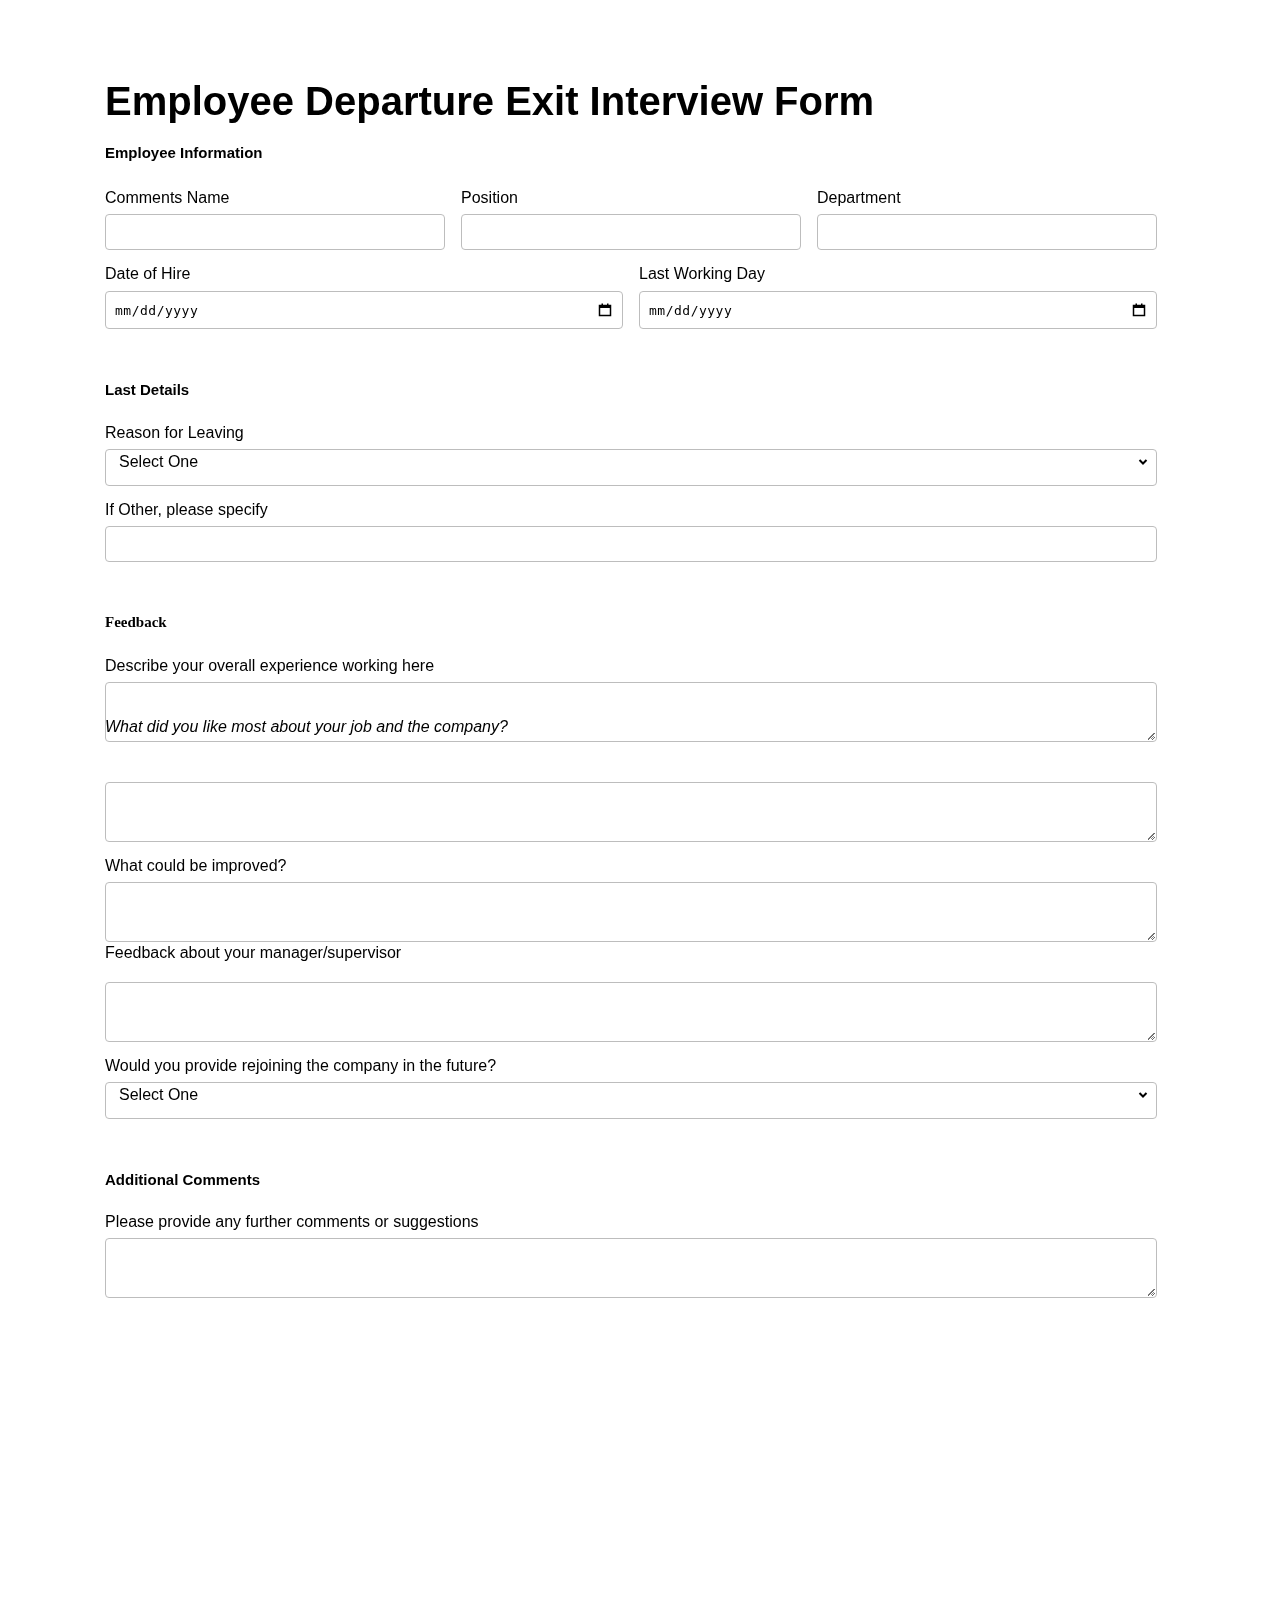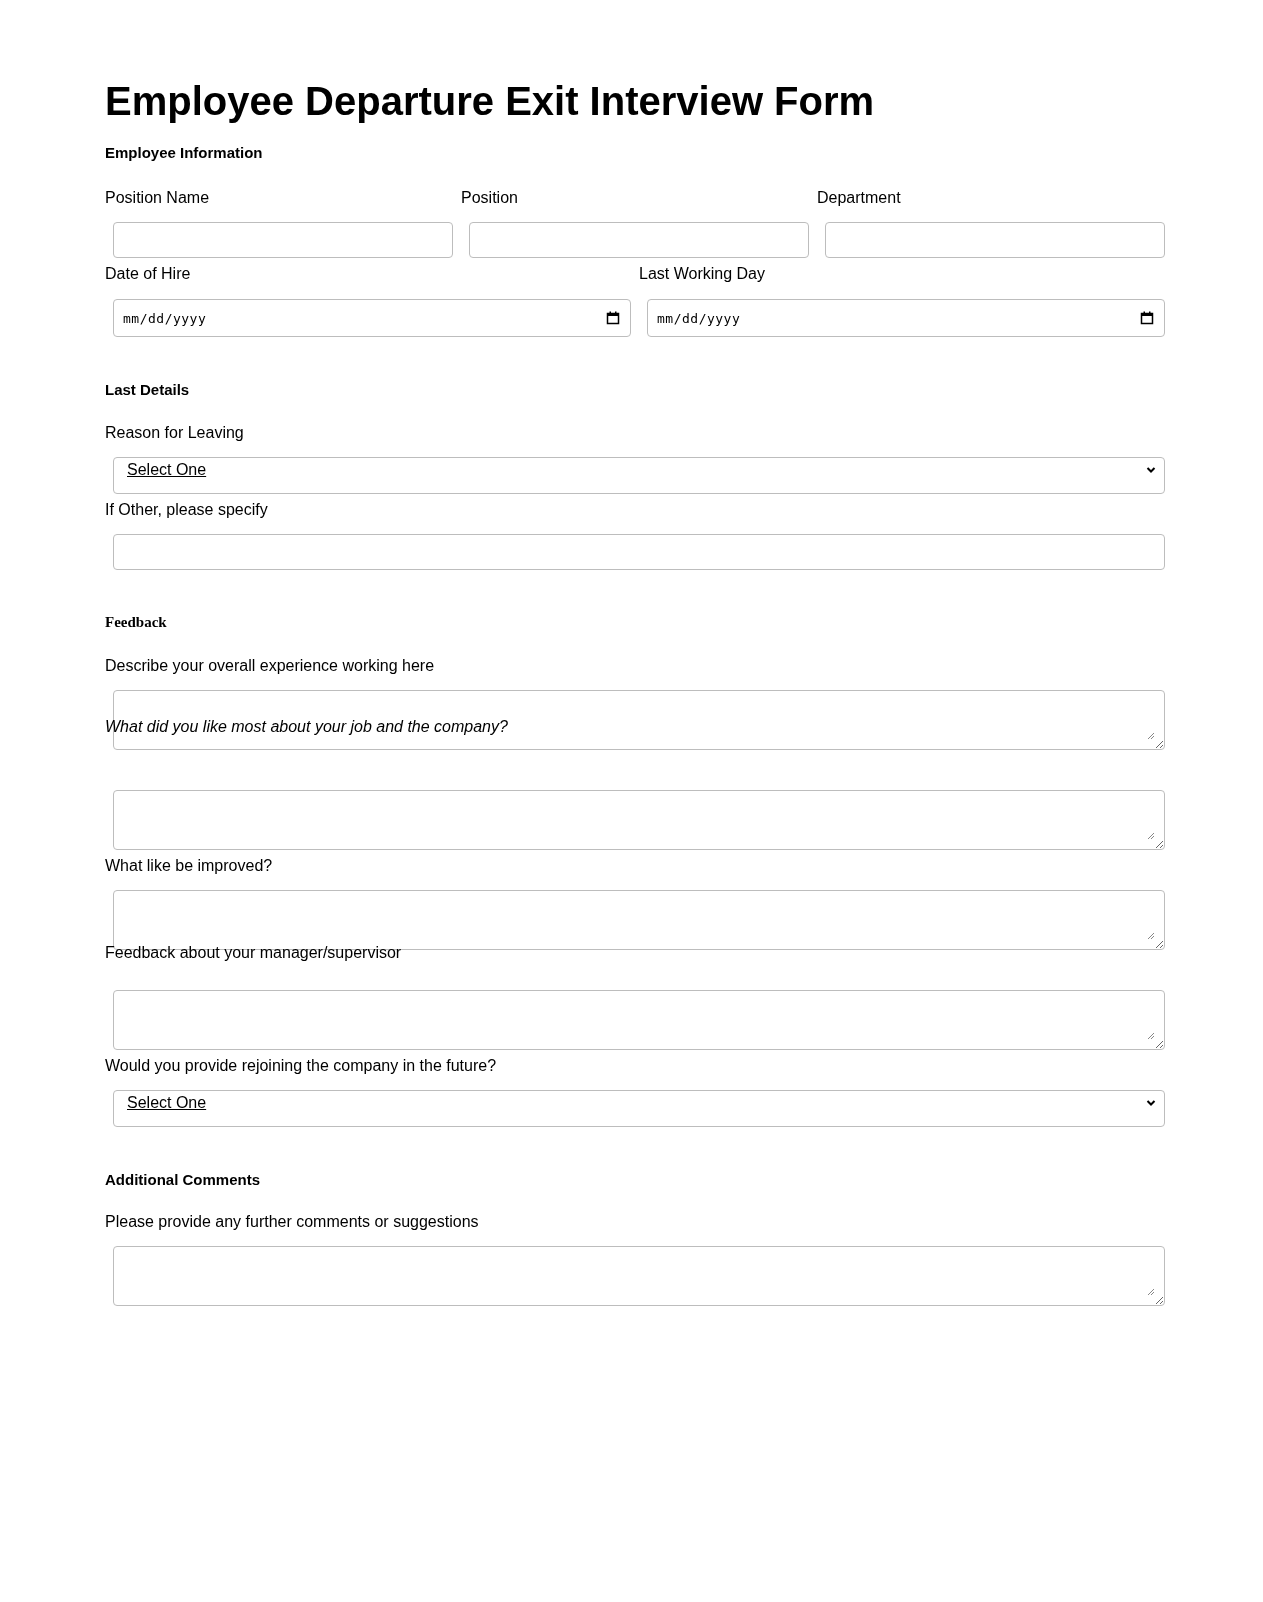--- a/index.html
+++ b/index.html
@@ -43,21 +43,21 @@
     white-space: nowrap;
   }
   .field {
     position: absolute;
     border: 1px solid #bdbdbd;
     border-radius: 4px;
     background: #fff;
     font-family: "Liberation Sans", sans-serif;
     font-size: 16px;
     padding: 0 12px;
-    margin: 8px;
+    margin: 0;
     outline: none;
   }
   .date {
     display: flex;
     align-items: center;
     justify-content: space-between;
     padding: 0 10px 0 9px;
   }
   .date .ph {
     font-family: "DejaVu Sans Mono", monospace;
@@ -71,21 +71,20 @@
     position: relative;
     cursor: pointer;
   }
   .cal-icon svg { display: block; }
   .select {
     display: flex;
     align-items: center;
     justify-content: space-between;
     padding: 0 8px 12px 13px;
     cursor: pointer;
-    text-decoration: underline;
   }
   .select .chev { width: 10px; height: 10px; display: block; }
   textarea.field {
     resize: vertical;
     padding: 8px 12px;
   }
   .grip {
     position: absolute;
     right: 2px;
     bottom: 2px;
@@ -98,21 +97,21 @@
 </style>
 </head>
 <body>
 
 <div class="container">
 
   <h1>Employee Departure Exit Interview Form</h1>
 
   <h2 style="top:139px;">Employee Information</h2>
 
-  <div class="lbl" style="left:0;top:189px;">Position Name</div>
+  <div class="lbl" style="left:0;top:189px;">Comments Name</div>
   <input class="field" type="text" style="left: 0px; top: 214px; width: 340px; height: 36px;">
 
   <div class="lbl" style="left:356px;top:189px;">Position</div>
   <input class="field" type="text" style="left: 356px; top: 214px; width: 340px; height: 36px;">
 
   <div class="lbl" style="left:712px;top:189px;">Department</div>
   <input class="field" type="text" style="left: 712px; top: 214px; width: 340px; height: 36px;">
 
   <div class="lbl" style="left:0;top:265px;">Date of Hire</div>
   <div class="field date" style="left:0;top:291px;width:518px;height:38px;">
@@ -164,21 +163,21 @@
   </div>
 
   <div class="lbl" style="left:0;top:718px;font-style:italic;">What did you like most about your job and the company?</div>
   <div class="ta-wrap" style="left:0;top:782px;width:1052px;height:60px;">
     <textarea class="field" style=""></textarea>
     <svg class="grip" viewBox="0 0 9 9">
         <path d="M8 2 L2 8 M8 5 L5 8" stroke="#888" stroke-width="1"></path>
       </svg>
   </div>
 
-  <div class="lbl" style="left:0;top:857px;">What like be improved?</div>
+  <div class="lbl" style="left:0;top:857px;">What could be improved?</div>
   <div class="ta-wrap" style="left:0;top:882px;width:1052px;height:60px;">
     <textarea class="field" style=""></textarea>
     <svg class="grip" viewBox="0 0 9 9">
         <path d="M8 2 L2 8 M8 5 L5 8" stroke="#888" stroke-width="1"></path>
       </svg>
   </div>
 
   <div class="lbl" style="left:0;top:944px;">Feedback about your manager/supervisor</div>
   <div class="ta-wrap" style="left:0;top:982px;width:1052px;height:60px;">
     <textarea class="field" style=""></textarea>

